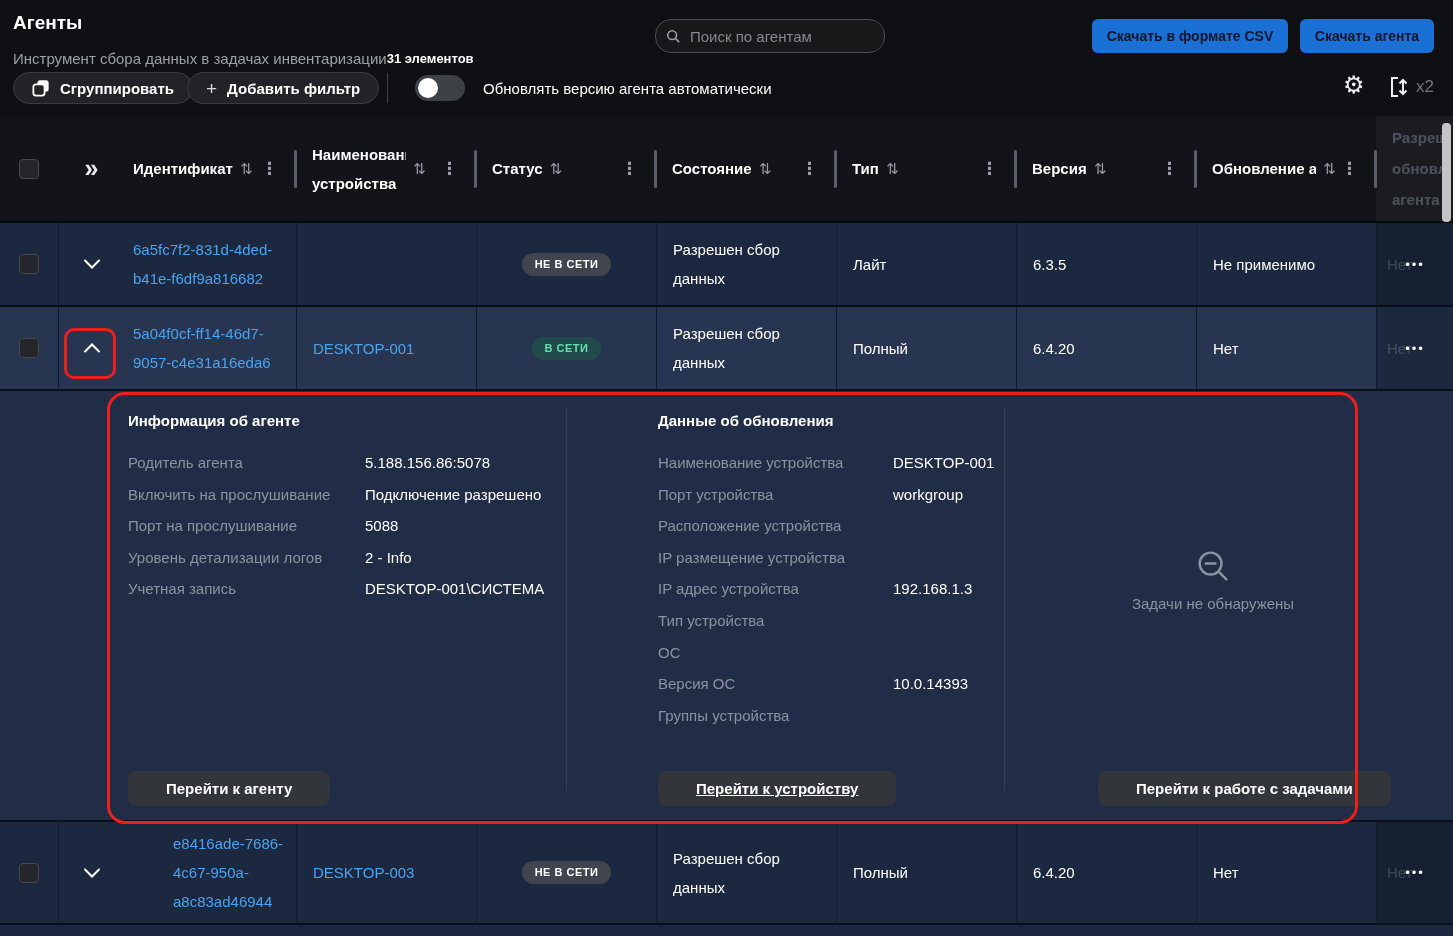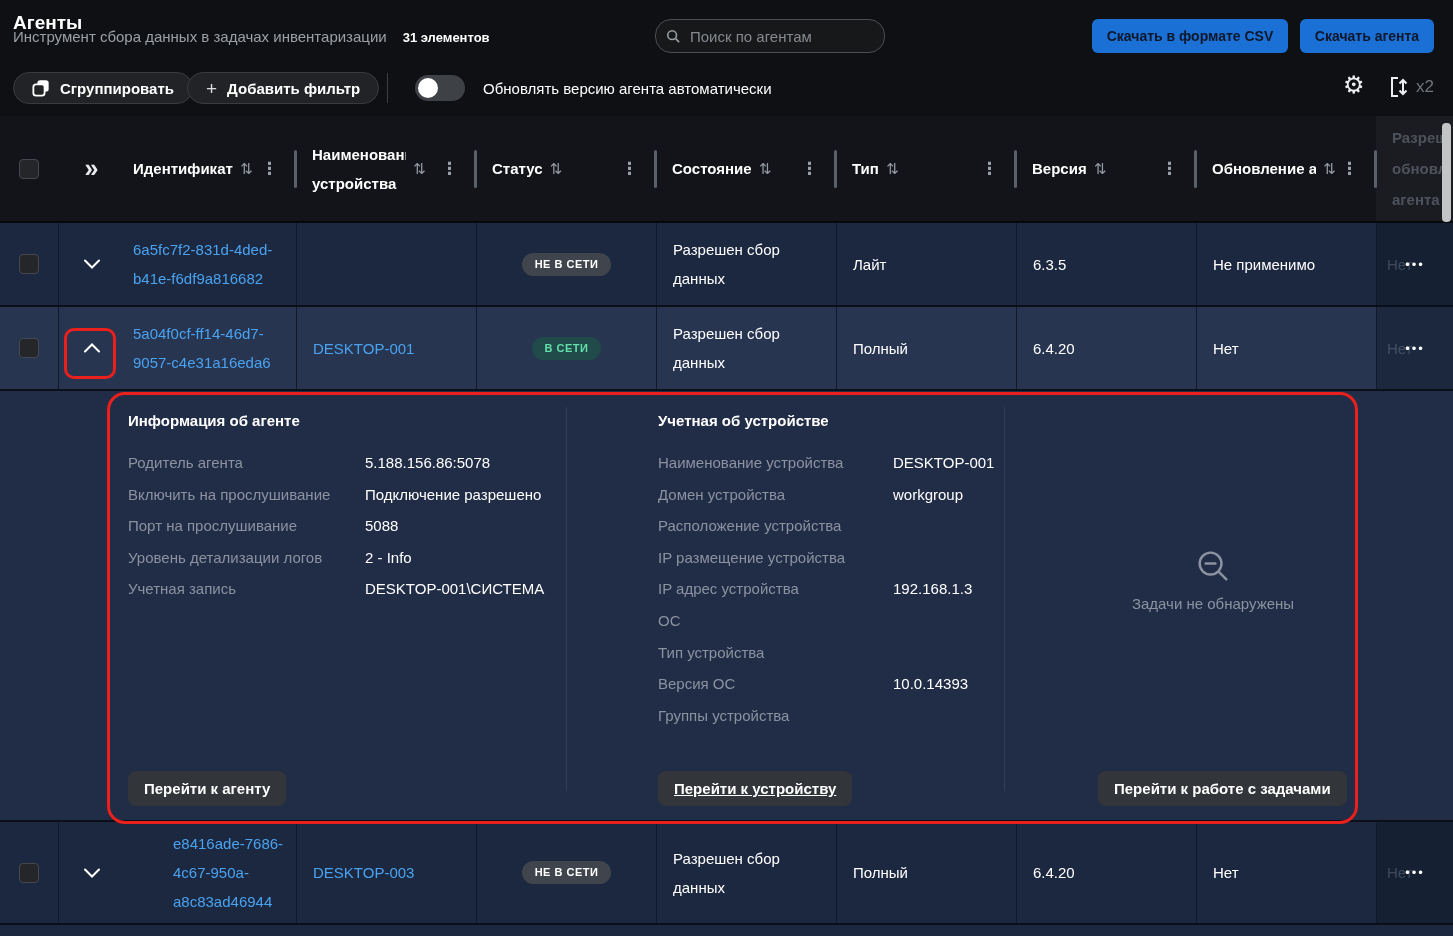--- a/index.html
+++ b/index.html
@@ -2,21 +2,21 @@
 <html><head>
 <meta charset="utf-8">
 <style>
   html,body{margin:0;padding:0;background:#0e0f11;}
   .app{position:relative;width:1453px;height:936px;background:#0f1013;overflow:hidden;
        color:#fff;font-family:"Liberation Sans","DejaVu Sans",sans-serif;}
 
   
   .topbar{position:absolute;left:0;top:0;width:100%;height:60px;}
   .page-title{position:absolute;left:13px;top:12px;margin:0;font-size:19px;font-weight:bold;}
-  .sub-row{position:absolute;left:13px;top:28px;display:flex;gap:16px;align-items:flex-end;white-space:nowrap;}
+  .sub-row{position:absolute;left:13px;top:50px;display:flex;align-items:center;white-space:nowrap;}
   .subtitle{color:#9aa0a6;font-size:15px;}
   .count{color:#fff;font-size:13px;font-weight:bold;}
   .search{position:absolute;left:655px;top:19px;width:230px;height:34px;background:#17181a;
           border:1px solid #4a4d52;border-radius:16px;display:flex;align-items:center;
           padding:12px 10px;box-sizing:border-box;gap:8px;}
   .search input{background:transparent;border:none;outline:none;color:#e8eaed;font-size:15px;
           width:100%;font-family:inherit;}
   .search input::placeholder{color:#85898f;}
   .btn-primary{position:absolute;top:19px;height:34px;background:#1a70d4;color:#0f172a;border:none;
           border-radius:6px;font-size:14px;font-weight:bold;font-family:inherit;cursor:pointer;}
@@ -92,21 +92,21 @@
   .s1{left:128px;width:425px;}
   .s2{left:658px;width:346px;}
   .sec-title{font-size:15px;font-weight:bold;margin:0 0 25px 0;}
   .frow{display:flex;margin-bottom:14.6px;}
   .flabel{color:#8b92a0;font-size:15px;flex:0 0 237px;}
   .s2 .flabel{flex-basis:235px;}
   .fvalue{font-size:15px;}
   .divider{position:absolute;top:16px;width:1px;height:384px;background:rgba(255,255,255,.08);}
   #div1{left:566px;} #div2{left:1004px;}
   .panel-btn{position:absolute;top:380px;height:35px;background:#323539;border:none;border-radius:8px;
-         color:#fff;font-size:15px;font-weight:bold;padding:0 16px;font-family:inherit;cursor:pointer;}
+         color:#fff;font-size:15px;font-weight:bold;padding:0 38px;font-family:inherit;cursor:pointer;}
   #btn-goto-agent{left:128px;}
   #btn-goto-device{left:658px;text-decoration:underline;}
   #btn-goto-tasks{left:1098px;}
   .empty{position:absolute;left:1063px;top:158px;width:300px;text-align:center;color:#8b92a0;}
   .empty svg{display:block;margin:0 auto 12px;}
   .empty-text{font-size:15px;}
 
   
   .ann{position:absolute;border:3px solid #e9201c;z-index:40;pointer-events:none;}
   #ann-small{left:64px;top:328px;width:46px;height:45px;border-radius:10px;}
@@ -288,47 +288,47 @@
             <span class="flabel">Уровень детализации логов</span>
             <span class="fvalue">2 - Info</span>
           </div>
         <div class="frow">
             <span class="flabel">Учетная запись</span>
             <span class="fvalue">DESKTOP-001\СИСТЕМА</span>
           </div>
       </div>
       <div class="divider" id="div1"></div>
       <div class="sec s2">
-        <h3 class="sec-title">Учетная об устройстве</h3>
+        <h3 class="sec-title">Данные об обновления</h3>
         <div class="frow">
             <span class="flabel">Наименование устройства</span>
             <span class="fvalue">DESKTOP-001</span>
           </div>
         <div class="frow">
-            <span class="flabel">Домен устройства</span>
+            <span class="flabel">Порт устройства</span>
             <span class="fvalue">workgroup</span>
           </div>
         <div class="frow">
             <span class="flabel">Расположение устройства</span>
             <span class="fvalue"></span>
           </div>
         <div class="frow">
             <span class="flabel">IP размещение устройства</span>
             <span class="fvalue"></span>
           </div>
         <div class="frow">
             <span class="flabel">IP адрес устройства</span>
             <span class="fvalue">192.168.1.3</span>
           </div>
         <div class="frow">
+            <span class="flabel">Тип устройства</span>
+            <span class="fvalue"></span>
+          </div>
+        <div class="frow">
             <span class="flabel">ОС</span>
-            <span class="fvalue"></span>
-          </div>
-        <div class="frow">
-            <span class="flabel">Тип устройства</span>
             <span class="fvalue"></span>
           </div>
         <div class="frow">
             <span class="flabel">Версия ОС</span>
             <span class="fvalue">10.0.14393</span>
           </div>
         <div class="frow">
             <span class="flabel">Группы устройства</span>
             <span class="fvalue"></span>
           </div>

